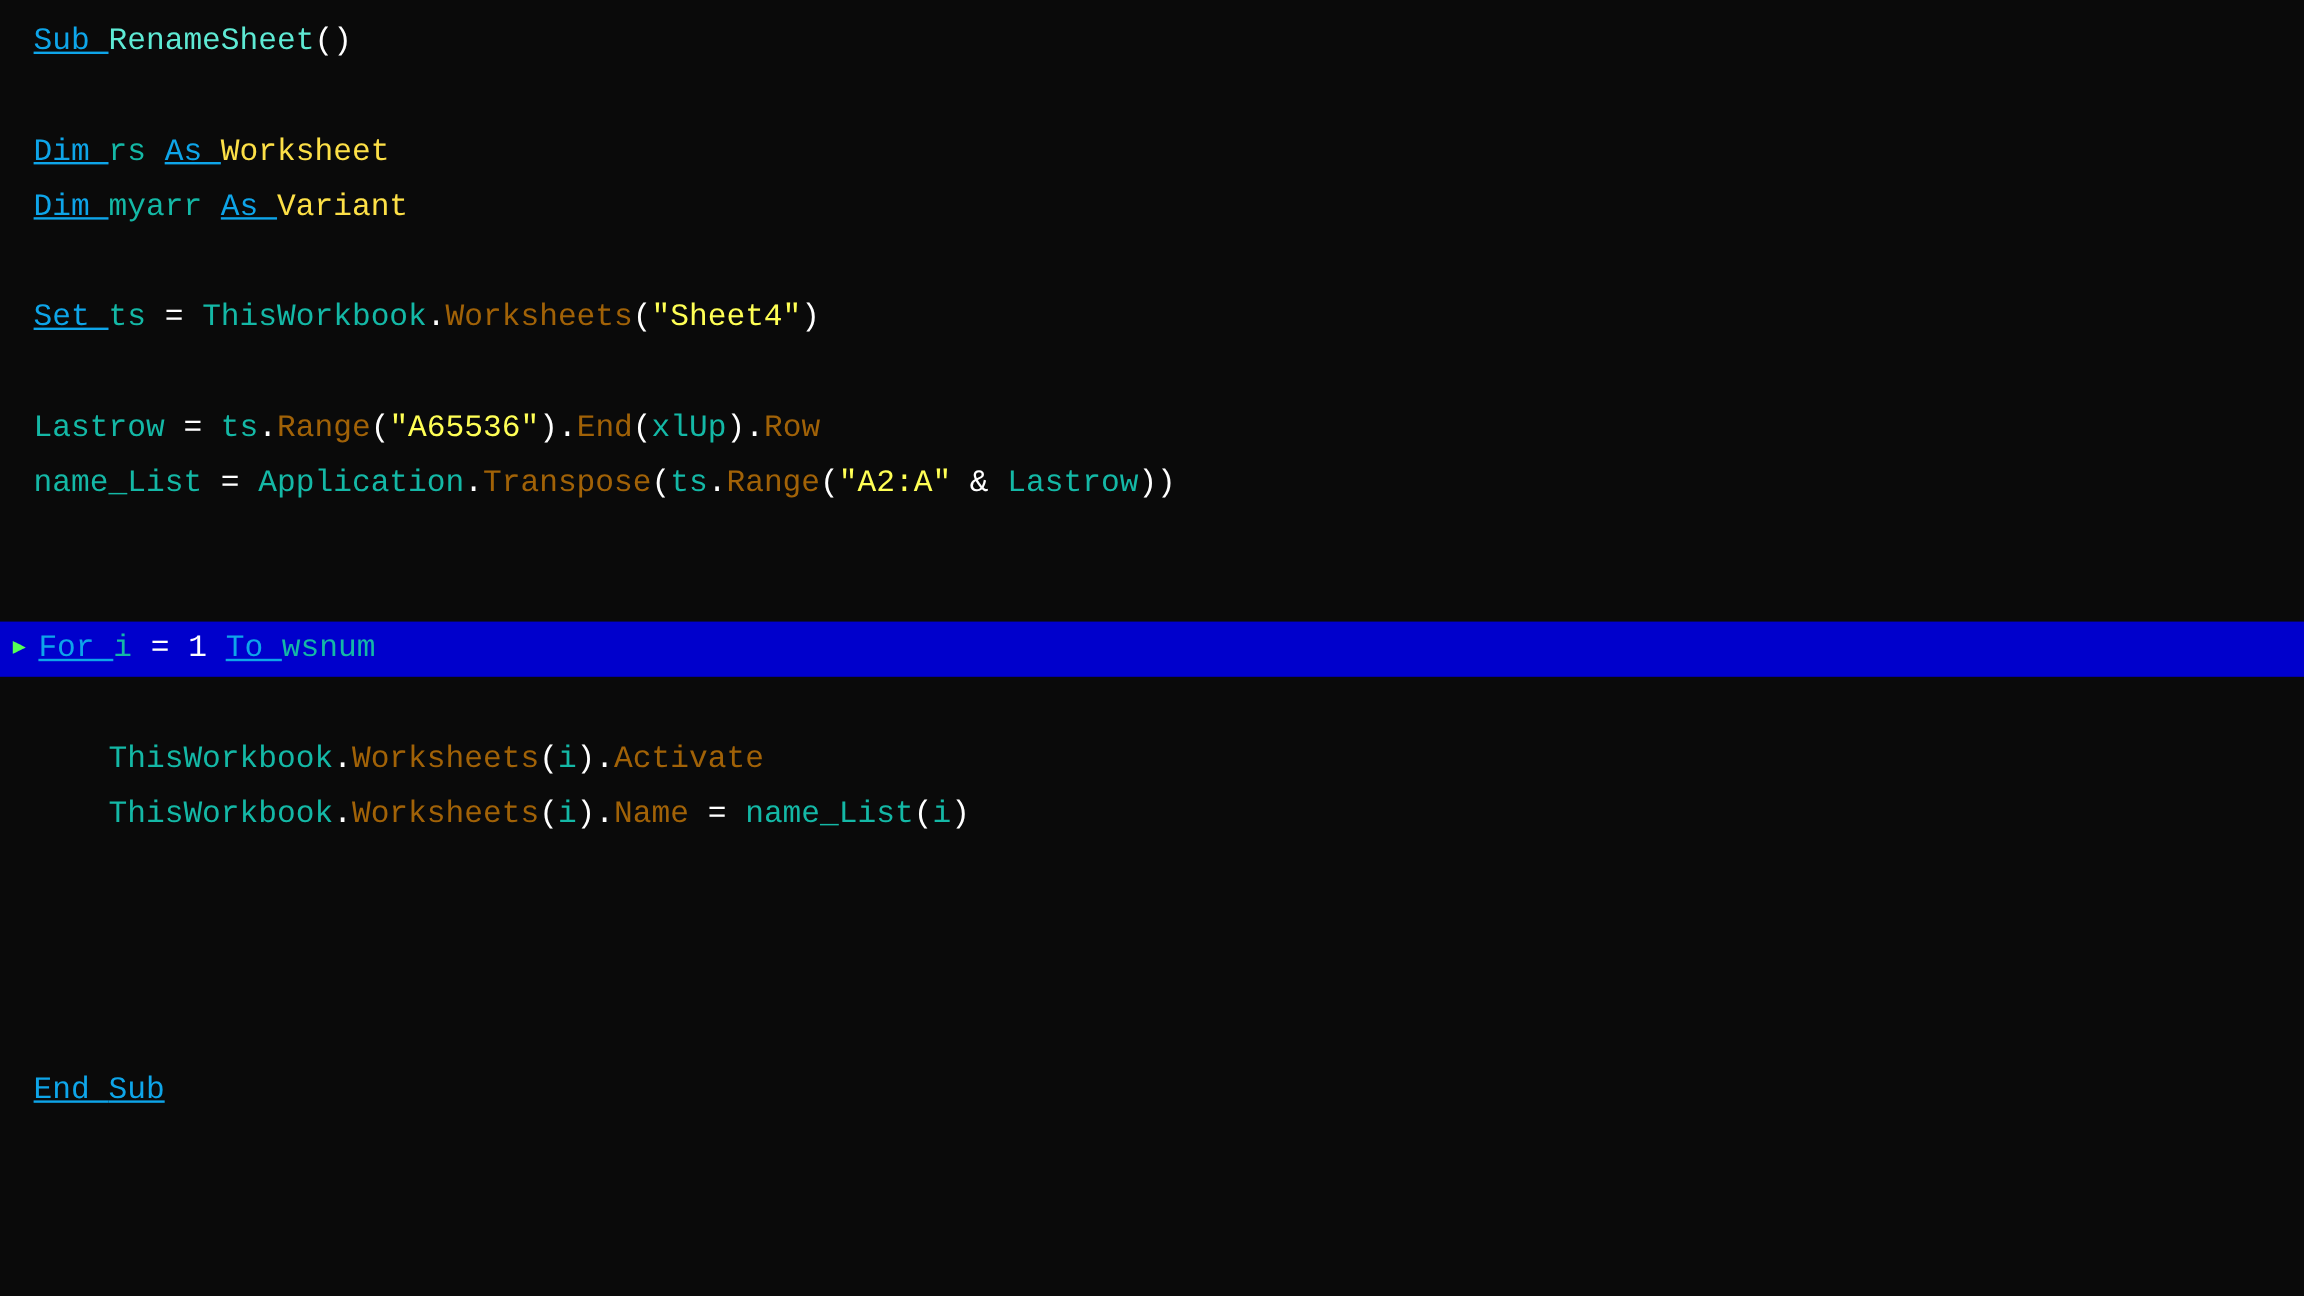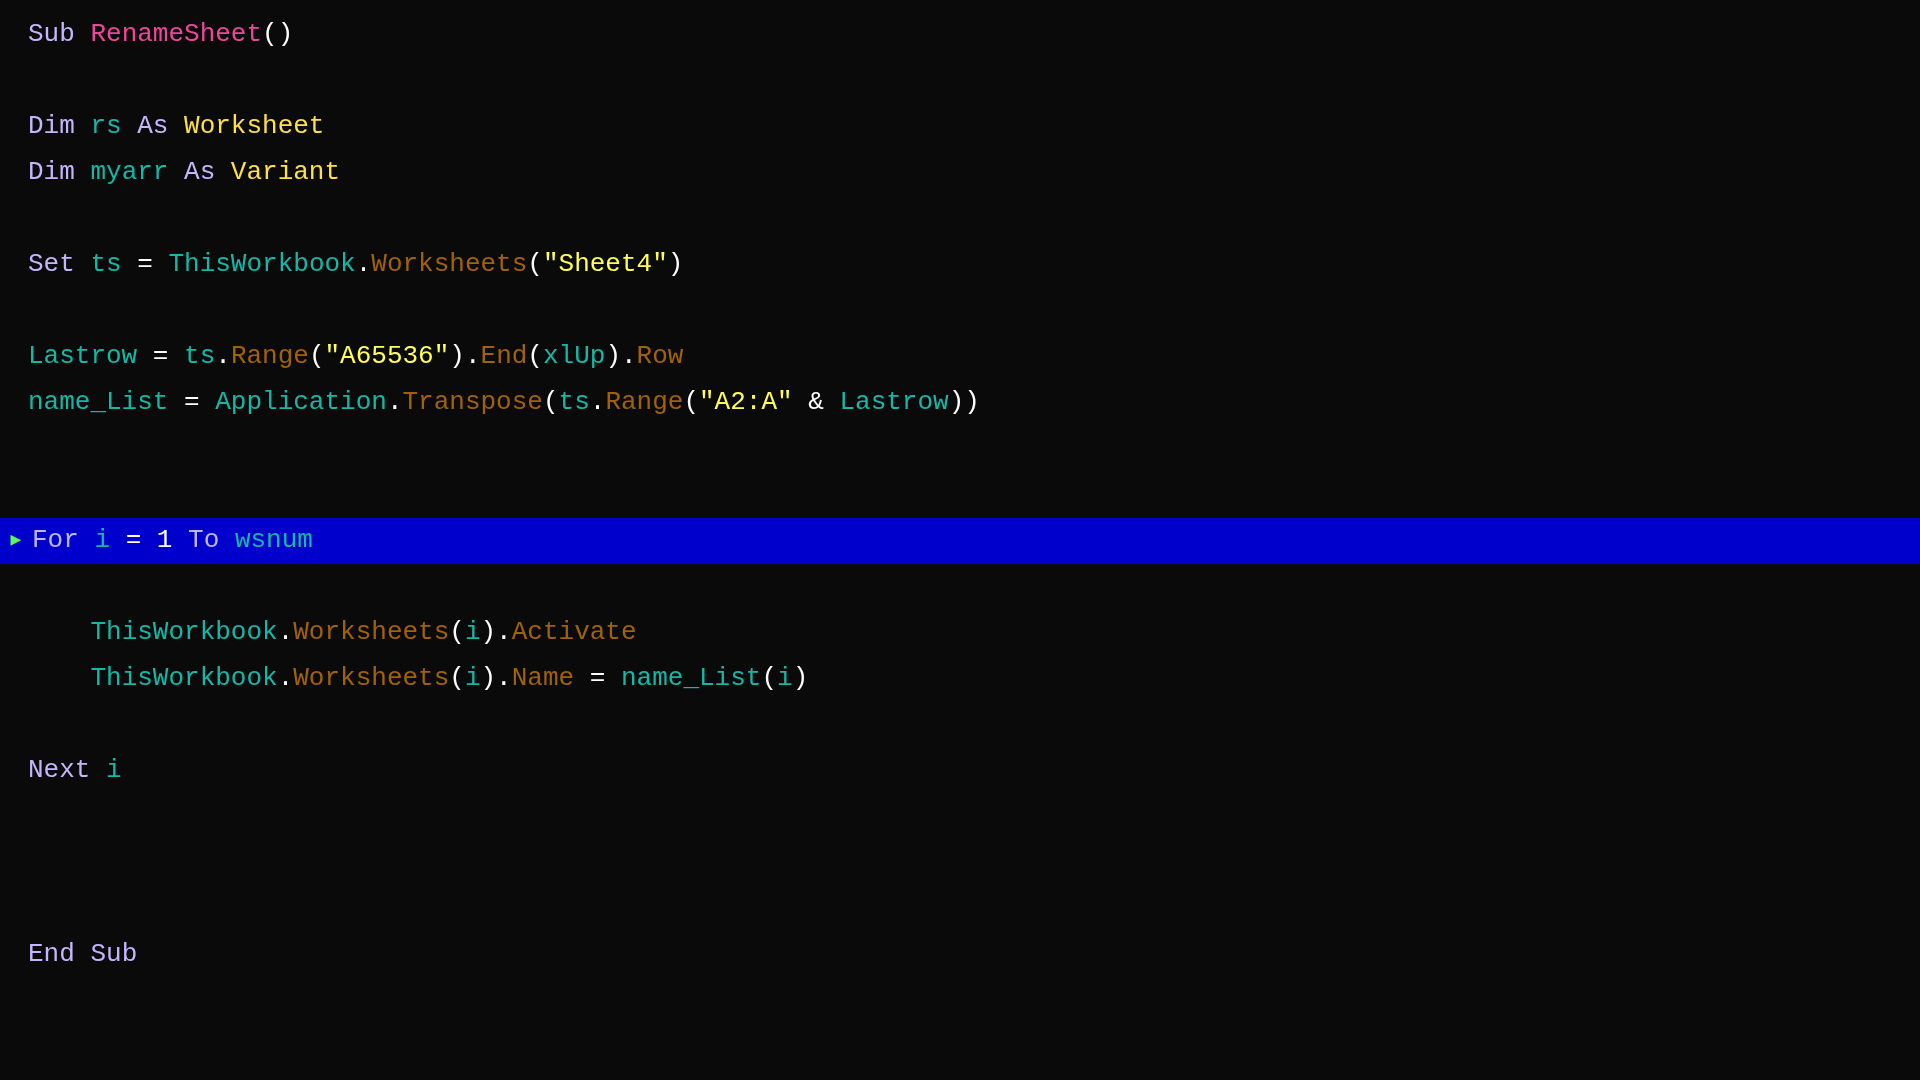--- a/index.html
+++ b/index.html
@@ -40,23 +40,23 @@
       width: 16px;
       text-align: center;
       margin-right: 4px;
       flex-shrink: 0;
       font-size: 14px;
     }
 
     .line-content {
       flex: 1;
     }
-    .name-color { color: #ec4899; }
+    .name-color { color: #5eead4; }
     .type-color { color: #fde047; }
-    .keyword-color { color: #c4b5fd; }
+    .keyword-color { color: #0ea5e9; text-decoration: underline; }
     .string-color { color: #ffff55; }
     .method-color { color: #a16207; }
     .var-color { color: #14b8a6; }
     .white-color { color: #ffffff; }
 
     
     .for-line {
       background-color: #0000cc;
       display: flex;
       align-items: center;
@@ -83,19 +83,18 @@
       <div class="code-line empty-line"></div>
       <div class="code-line"><span class="line-marker"></span><span class="line-content"><span class="var-color">Lastrow </span><span class="white-color">= </span><span class="var-color">ts</span><span class="white-color">.</span><span class="method-color">Range</span><span class="white-color">(</span><span class="string-color">"A65536"</span><span class="white-color">).</span><span class="method-color">End</span><span class="white-color">(</span><span class="var-color">xlUp</span><span class="white-color">).</span><span class="method-color">Row</span></span></div>
       <div class="code-line"><span class="line-marker"></span><span class="line-content"><span class="var-color">name_List </span><span class="white-color">= </span><span class="var-color">Application</span><span class="white-color">.</span><span class="method-color">Transpose</span><span class="white-color">(</span><span class="var-color">ts</span><span class="white-color">.</span><span class="method-color">Range</span><span class="white-color">(</span><span class="string-color">"A2:A"</span><span class="white-color"> &amp; </span><span class="var-color">Lastrow</span><span class="white-color">))</span></span></div>
       <div class="code-line empty-line"></div>
       <div class="code-line empty-line"></div>
       <div class="for-line"><span class="line-marker" style="color: rgb(85, 255, 85); margin-right: 8px; font-size: 18px;">▶</span><span class="line-content"><span class="keyword-color">For </span><span class="var-color">i </span><span class="white-color">= </span><span class="white-color">1 </span><span class="keyword-color">To </span><span class="var-color">wsnum</span></span></div>
       <div class="code-line empty-line"></div>
       <div class="code-line"><span class="line-marker"></span><span class="line-content"><span class="white-color">    </span><span class="var-color">ThisWorkbook</span><span class="white-color">.</span><span class="method-color">Worksheets</span><span class="white-color">(</span><span class="var-color">i</span><span class="white-color">).</span><span class="method-color">Activate</span></span></div>
       <div class="code-line"><span class="line-marker"></span><span class="line-content"><span class="white-color">    </span><span class="var-color">ThisWorkbook</span><span class="white-color">.</span><span class="method-color">Worksheets</span><span class="white-color">(</span><span class="var-color">i</span><span class="white-color">).</span><span class="method-color">Name </span><span class="white-color">= </span><span class="var-color">name_List</span><span class="white-color">(</span><span class="var-color">i</span><span class="white-color">)</span></span></div>
       <div class="code-line empty-line"></div>
-      <div class="code-line"><span class="line-marker"></span><span class="line-content"><span class="keyword-color">Next </span><span class="var-color">i</span></span></div>
       <div class="code-line empty-line"></div>
       <div class="code-line empty-line"></div>
       <div class="code-line empty-line"></div>
       <div class="code-line"><span class="line-marker"></span><span class="line-content"><span class="keyword-color">End </span><span class="keyword-color">Sub</span></span></div>
     </div>
 </div>
 
 </body></html>

